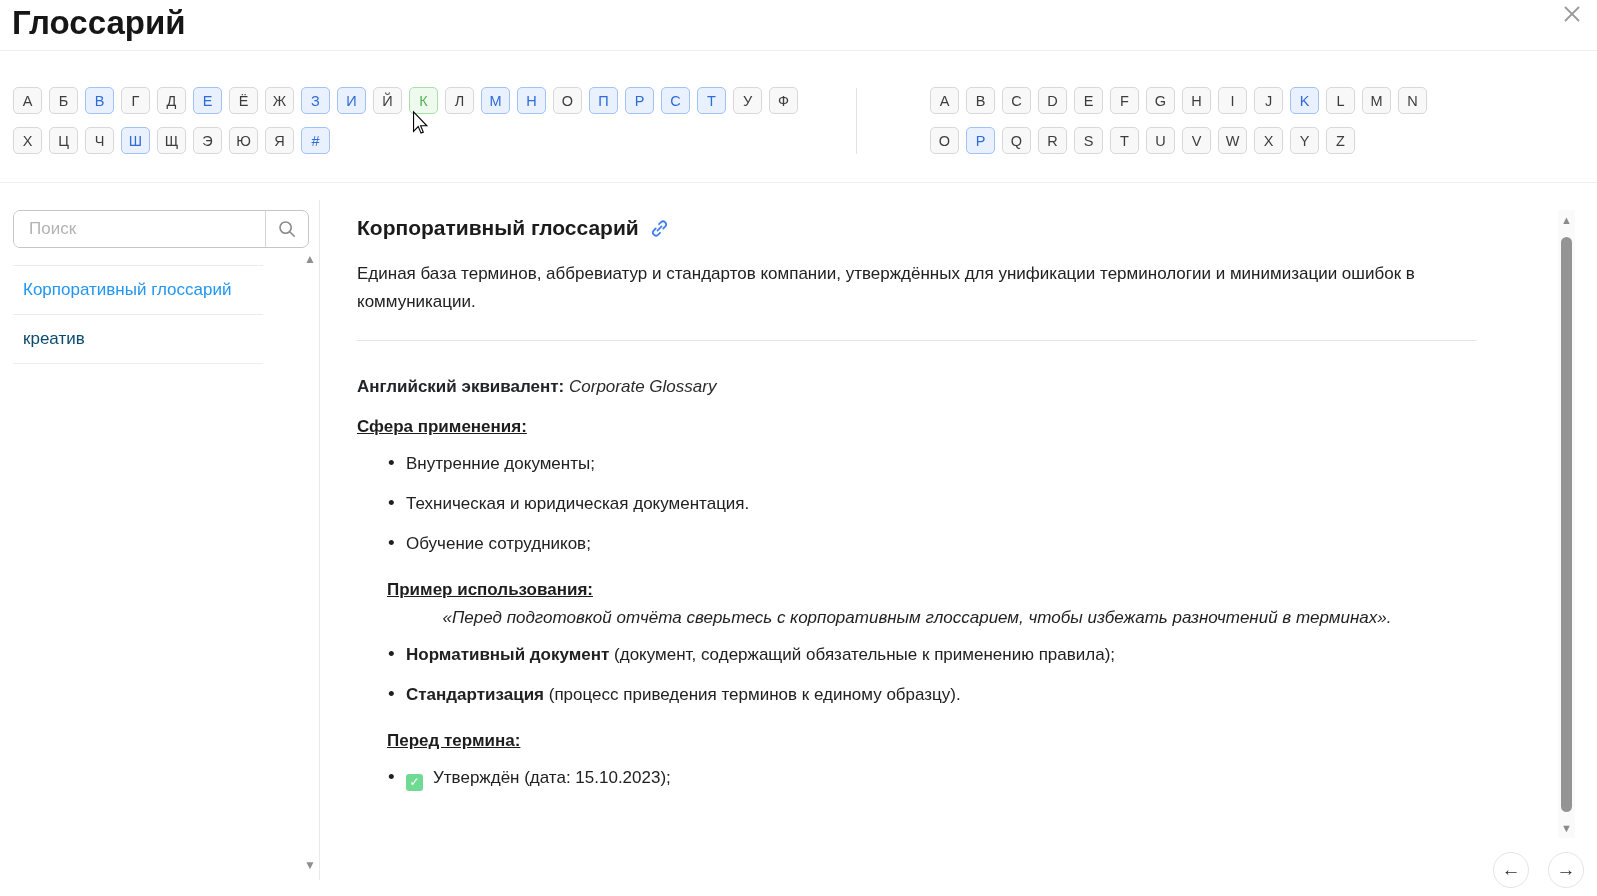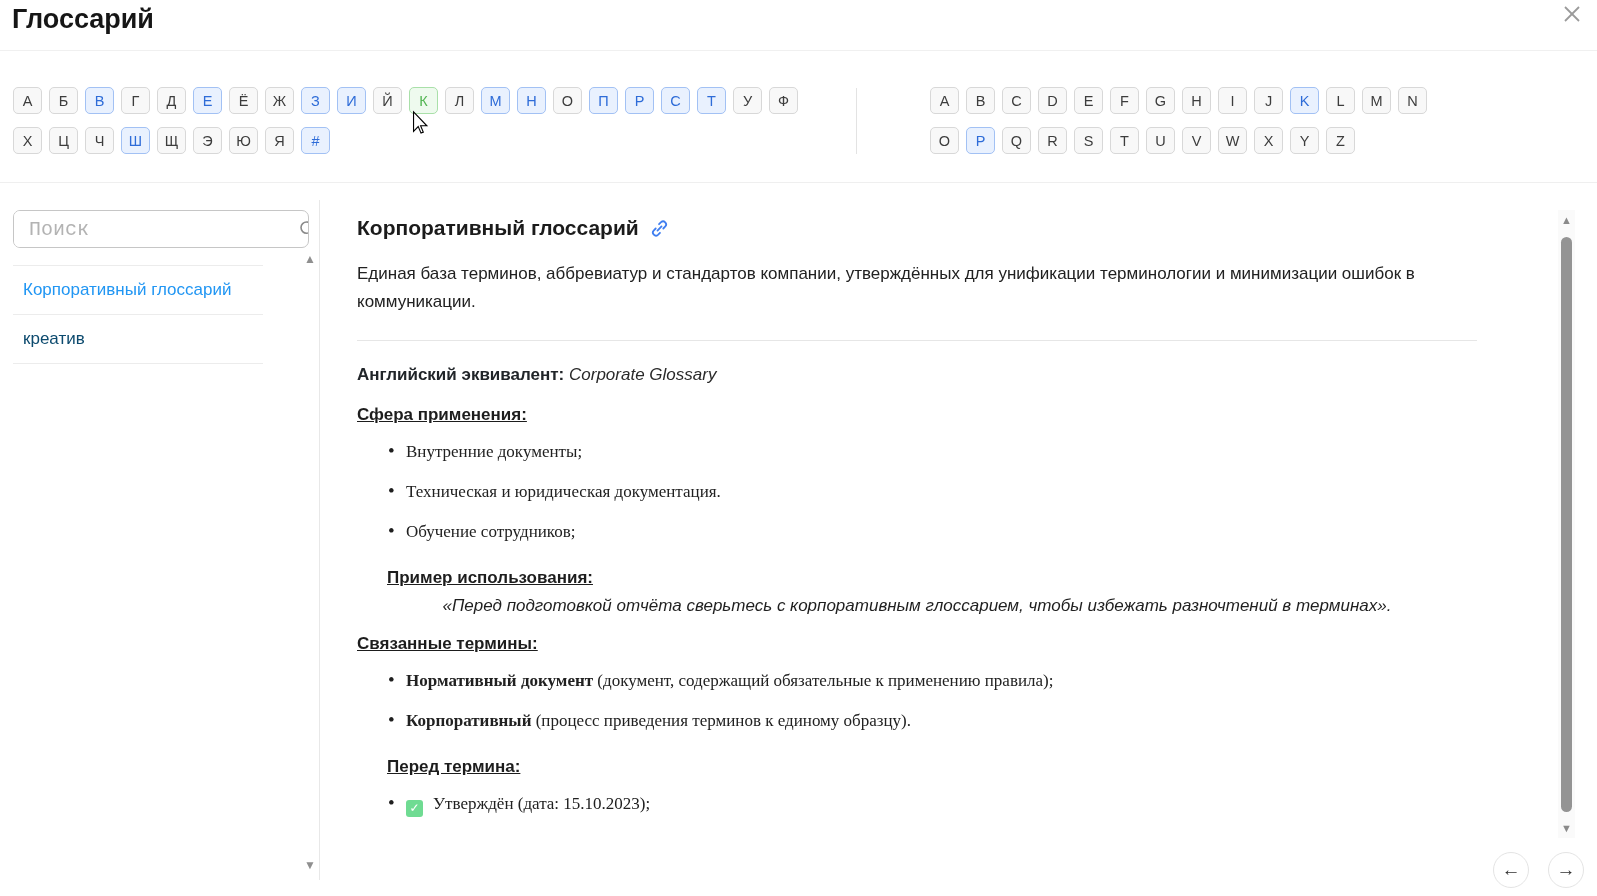--- a/index.html
+++ b/index.html
@@ -2,21 +2,21 @@
 <html><head>
 <meta charset="utf-8">
 <style>
   * { box-sizing: border-box; }
   html,body { margin:0; padding:0; }
   body {
     width:1597px; height:896px; position:relative; overflow:hidden;
     background:#ffffff; color:#212529;
     font-family:"Liberation Sans", sans-serif;
   }
-  .page-title { position:absolute; left:12px; top:4px; font-size:27px; font-weight:600; color:#161616; }
+  .page-title { position:absolute; left:12px; top:4px; font-size:33px; font-weight:600; color:#161616; }
   .header-border { position:absolute; left:0; top:50px; width:1597px; border-top:1px solid #f0f0f0; }
   .close-btn { position:absolute; right:13px; top:3px; width:24px; height:24px; background:none; border:none; padding:0; cursor:pointer; }
 
   
   .alpha-cyr { position:absolute; left:13px; top:87px; }
   .alpha-lat { position:absolute; left:930px; top:87px; }
   .alpha-row { display:flex; gap:7px; height:27px; margin-bottom:13px; }
   .letter {
     width:29px; height:27px; display:flex; align-items:center; justify-content:center;
     background:#f8f8f8; border:1px solid #d8d8d8; border-radius:5px;
@@ -25,21 +25,21 @@
   .letter.active  { background:#e9f1fe; border-color:#a2c1f4; color:#2e6cd8; }
   .letter.hovered { background:#eefaee; border-color:#a9e0a9; color:#53b553; }
   .alpha-divider { position:absolute; left:856px; top:88px; height:66px; border-left:1px solid #e3e3e3; }
   .alpha-border { position:absolute; left:0; top:182px; width:1597px; border-top:1px solid #efefef; }
 
   
   .search-box {
     position:absolute; left:13px; top:210px; width:296px; height:38px;
     border:1px solid #c6c6c6; border-radius:7px; display:flex; align-items:stretch; background:#fff; overflow:hidden;
   }
-  .search-input { flex:1; border:none; outline:none; padding:0 10px 0 15px; font-size:20px; font-family:Liberation Mono, monospace; color:#333; }
+  .search-input { flex:1; border:none; outline:none; padding:0 10px 0 15px; font-size:17px; font-family:Liberation Sans, sans-serif; color:#333; }
   .search-input::placeholder { color:#b3b3b3; }
   .search-sep { width:1px; background:#d4d4d4; }
   .search-btn { width:42px; background:none; border:none; display:flex; align-items:center; justify-content:center; cursor:pointer; }
 
   .term-list { position:absolute; left:13px; top:265px; width:250px; border-top:1px solid #ececec; }
   .term-item {
     height:49px; display:flex; align-items:center; padding-left:10px;
     border-bottom:1px solid #ececec; font-size:17px; color:#0c4a6e; cursor:pointer;
   }
   .term-item.selected { color:#2196f3; }
@@ -49,27 +49,27 @@
   .side-down { left:304px; top:859px; }
   .sidebar-border { position:absolute; left:319px; top:200px; height:680px; border-left:1px solid #e8e8e8; }
 
   
   .content { position:absolute; left:357px; top:200px; width:1120px; height:628px; overflow:hidden; }
   .article-head { display:flex; align-items:center; gap:11px; margin-top:16px; }
   .article-title { font-size:21px; font-weight:700; color:#1b1b1b; }
   .link-btn { background:none; border:none; padding:0; cursor:pointer; display:flex; }
   .desc { margin:20px 0 0 0; max-width:1072px; font-size:17px; line-height:28px; color:#212121; }
   .divider { border:none; border-top:1px solid #e6e6e6; margin:24px 0 0 0; }
-  .kv { margin:23px 0 0 0; line-height:21px; font-size:17px; }
+  .kv { margin:35px 0 0 0; line-height:21px; font-size:17px; }
   .kv b { font-weight:700; }
   .kv i { font-style:italic; color:#2a2a2a; }
   .sec-h { margin:20px 0 0 0; line-height:20px; font-size:17px; font-weight:700; color:#1d1d1d;text-decoration:underline; }
   .mt-md { margin-top:18px; } .mt-lg { margin-top:26px;margin-left:30px; }
   ul.bullets { list-style:none; margin:17px 0 0 0; padding:0; }
-  ul.bullets li { position:relative; padding-left:49px; margin-bottom:20px; font-size:17px; line-height:20px; color:#212121;font-family:Liberation Serif, serif; }
+  ul.bullets li { position:relative; padding-left:49px; margin-bottom:20px; font-size:17px; line-height:20px; color:#212121; }
   ul.bullets li::before { content:"•"; position:absolute; left:31px; top:-1px; font-size:19px; color:#1f1f1f; }
   ul.bullets li b { font-weight:700;text-align:right; }
   .quote { margin:7px 0 0 0; font-size:17px; line-height:21px; font-style:italic; color:#1f1f1f;text-align:center; }
   .check-icon {
     display:inline-block; width:17px; height:17px; margin-right:10px; vertical-align:-3px;
     background:#6fdb92; border-radius:3px; color:#fff; font-size:12px; line-height:17px; text-align:center; font-style:normal;
   }
 
   
   .vscroll { position:absolute; left:1558px; top:210px; width:17px; height:628px; background:#fafafa;
@@ -211,24 +211,23 @@
     <i>Corporate Glossary</i>
   </p>
   <p class="sec-h">Сфера применения:</p>
   <ul class="bullets" id="scope-list">
       <li>Внутренние документы;</li>
       <li>Техническая и юридическая документация.</li>
       <li>Обучение сотрудников;</li>
     </ul>
   <p class="sec-h mt-lg">Пример использования:</p>
   <p class="quote">«Перед подготовкой отчёта сверьтесь с корпоративным глоссарием, чтобы избежать разночтений в терминах».</p>
-  <p class="sec-h mt-md">Связанные термины:</p>
   <ul class="bullets" id="related-list">
       <li><b>Нормативный документ</b> (документ, содержащий обязательные к применению правила);</li>
-      <li><b>Корпоративный</b> (процесс приведения терминов к единому образцу).</li>
+      <li><b>Стандартизация</b> (процесс приведения терминов к единому образцу).</li>
     </ul>
   <p class="sec-h mt-lg">Перед термина:</p>
   <ul class="bullets" id="status-list">
       <li><span class="check-icon">✓</span>Утверждён (дата: 15.10.2023);</li>
     </ul>
 </div>
 
 <div class="vscroll">
   <span class="mini-arrow">▲</span>
   <span class="mini-arrow">▼</span>

